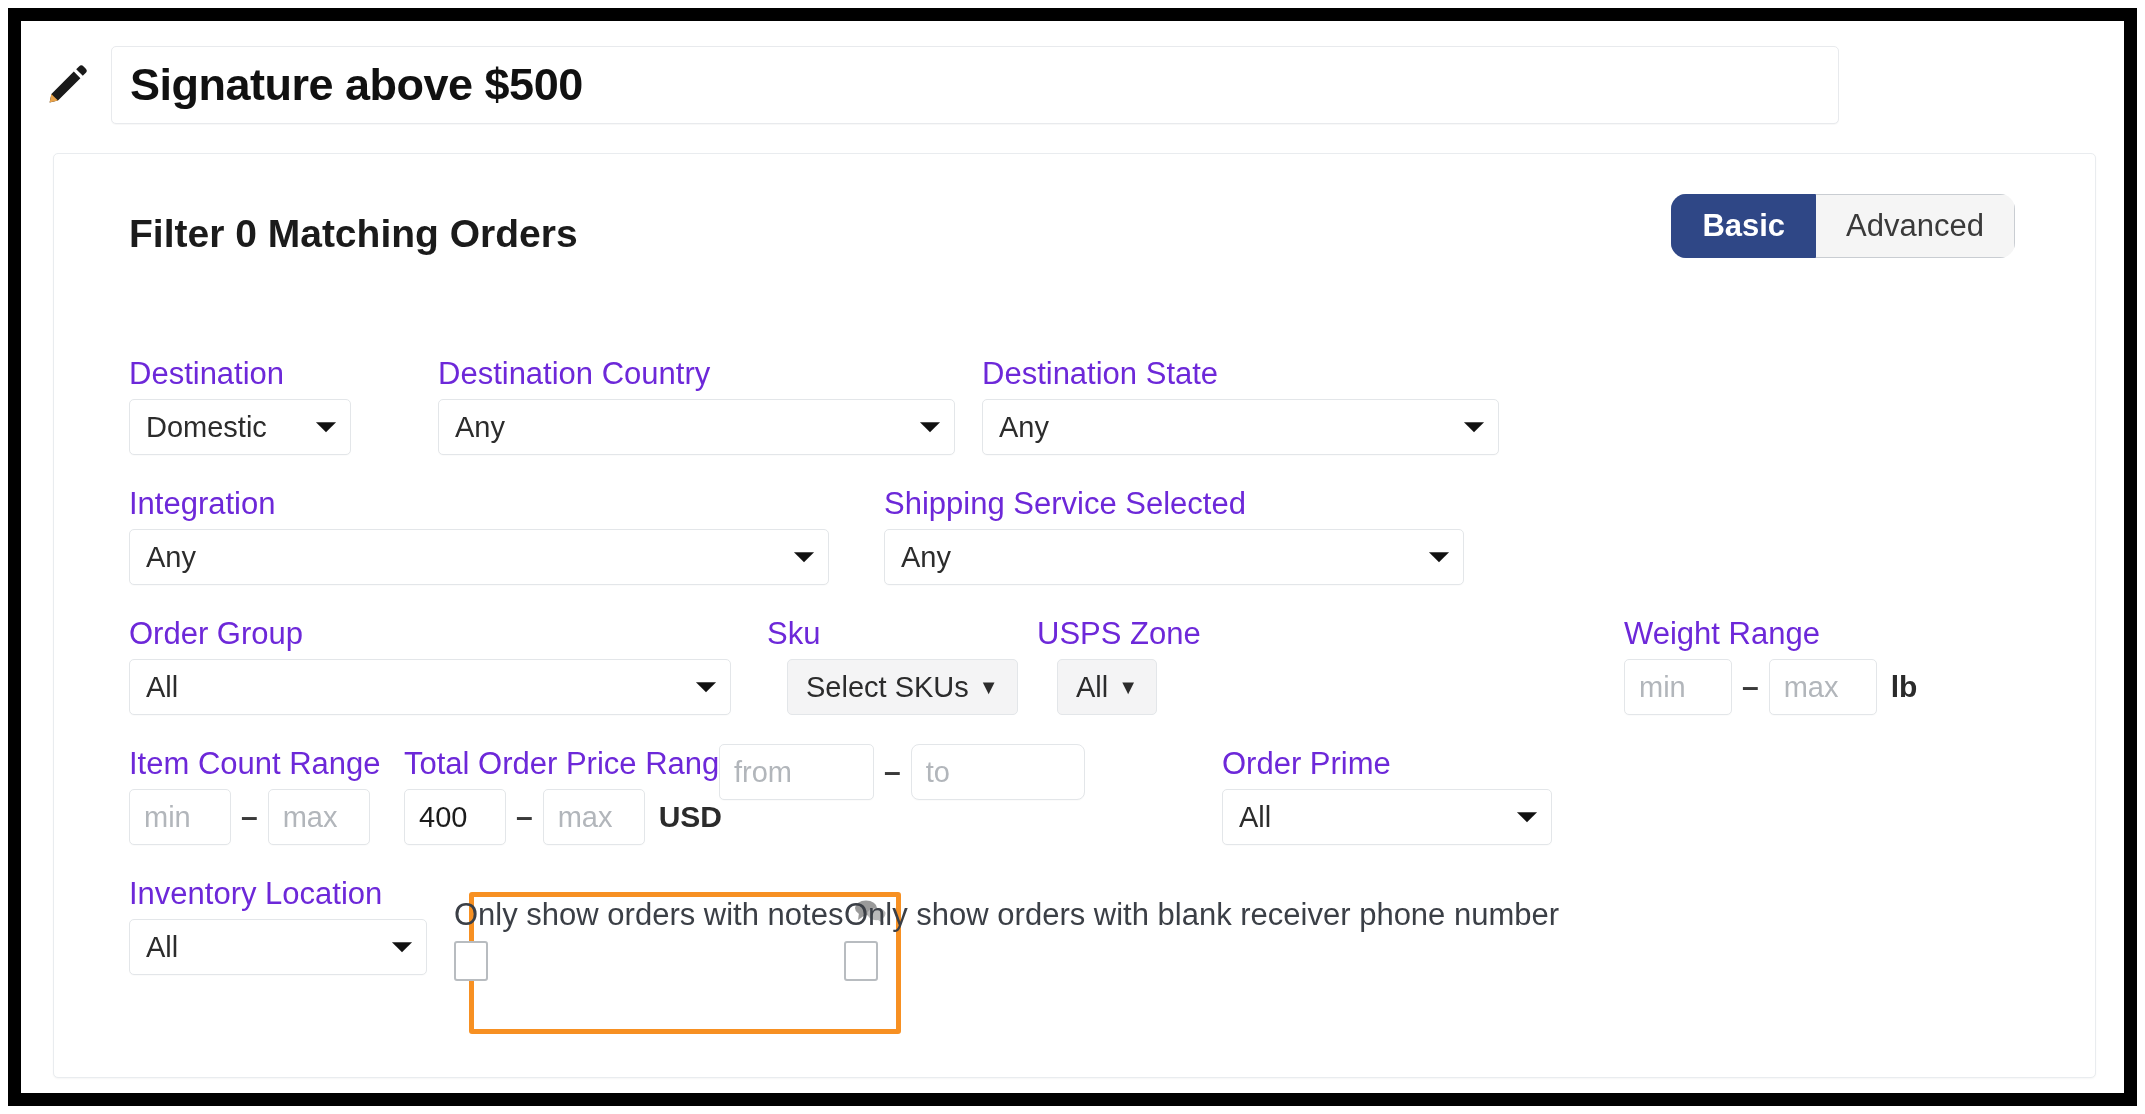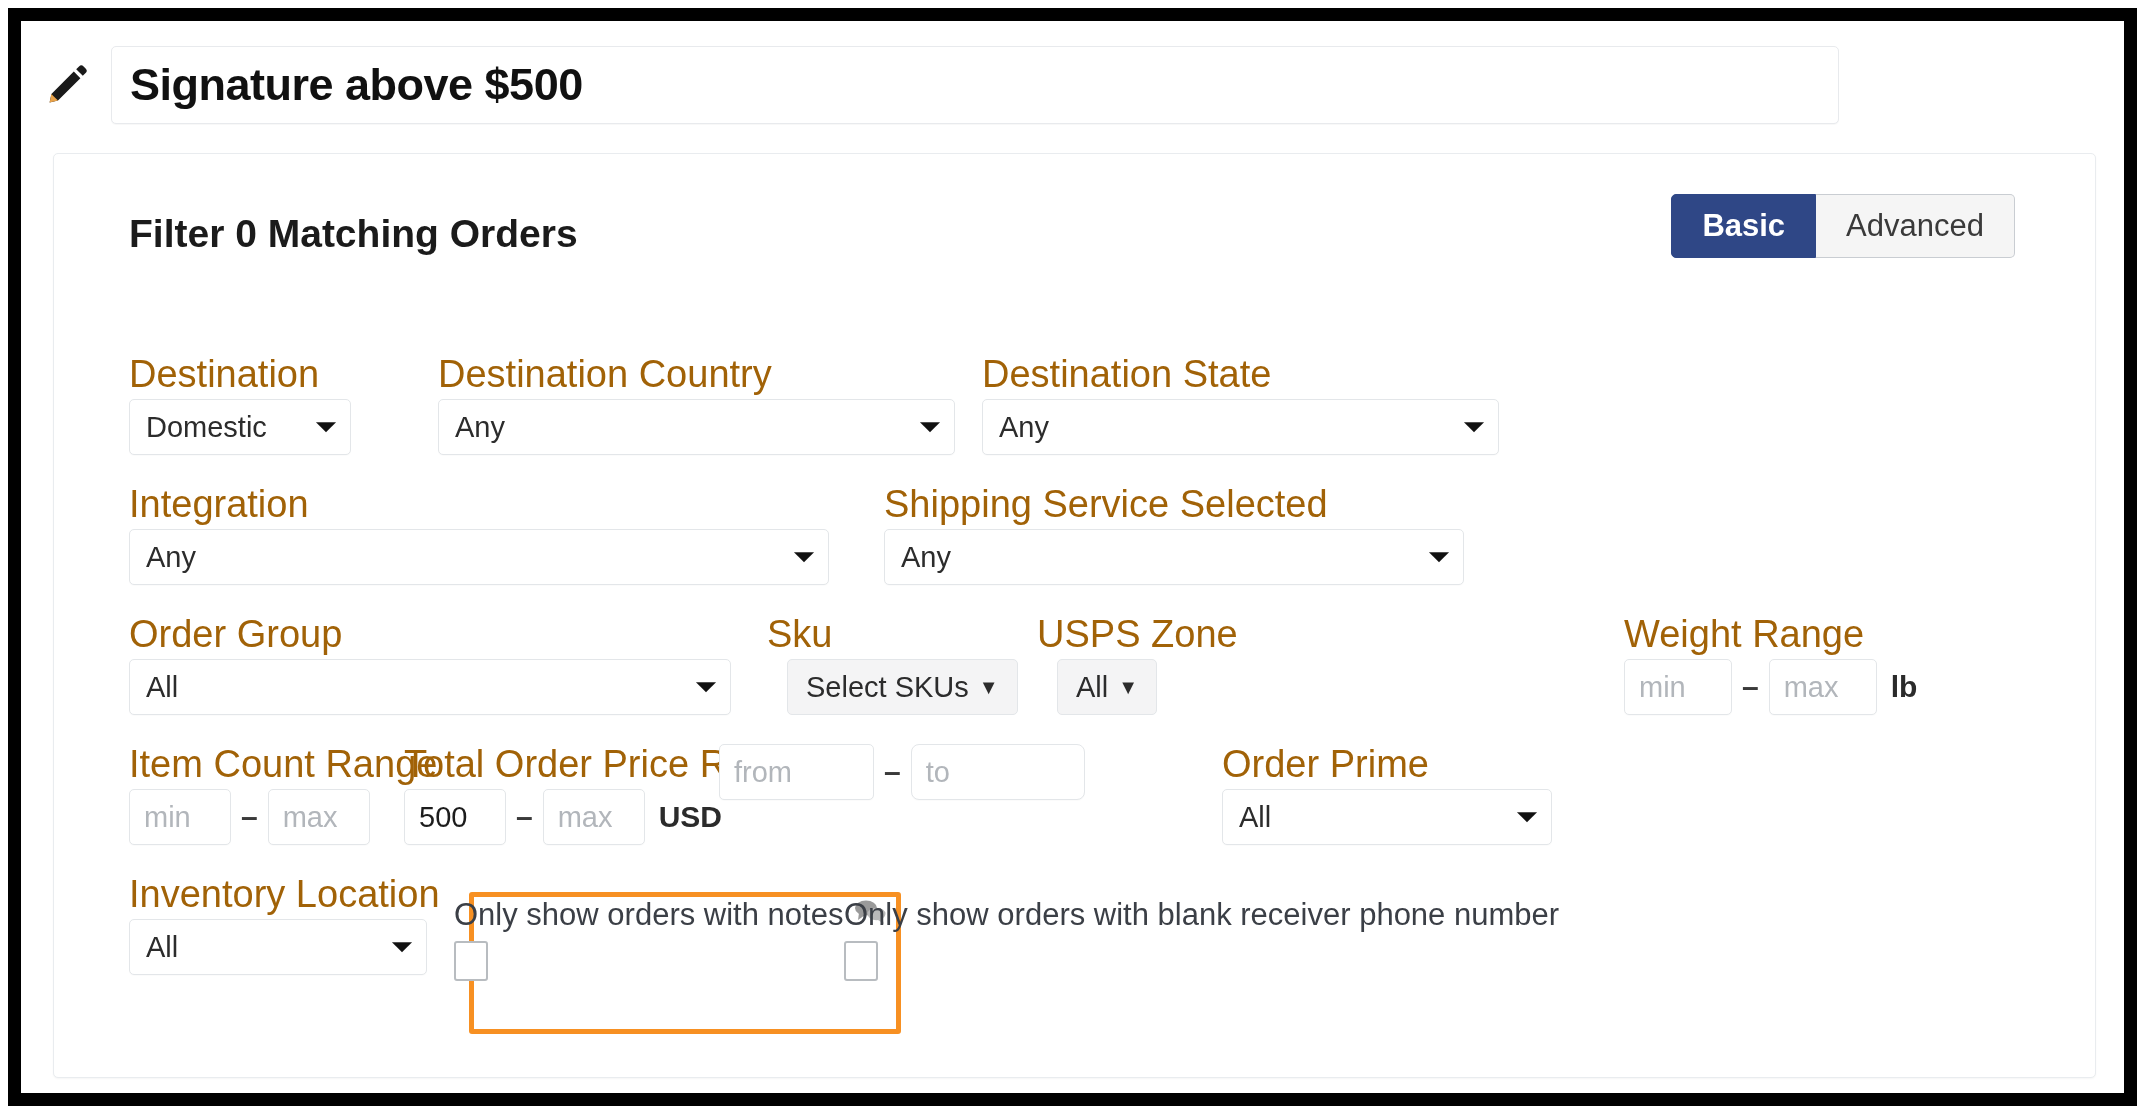--- a/index.html
+++ b/index.html
@@ -80,21 +80,21 @@
     font-size: 39px;
     font-weight: bold;
     color: #1b1b1b;
     white-space: nowrap;
   }
 
   .toggle-group {
     position: absolute;
     right: 80px; top: 40px;
     display: flex;
-    border-radius: 0;
+    border-radius: 15px;
     overflow: hidden;
   }
   .toggle-btn {
     height: 64px;
     padding: 0 30px;
     display: flex; align-items: center; justify-content: center;
     font-size: 31px;
     cursor: pointer;
     border: 1px solid #c9cdd2;
   }
@@ -110,22 +110,22 @@
     background: #f5f5f5;
     color: #3a3a3a;
     border-left: none;
     border-top-right-radius: 5px;
     border-bottom-right-radius: 5px;
   }
 
   
   .field { position: absolute; }
   .f-label {
-    font-size: 38px;
-    color: #a16207;
+    font-size: 31px;
+    color: #6d28d9;
     white-space: nowrap;
     line-height: 40px;
     margin-bottom: 5px;
   }
   .sel {
     height: 56px;
     background: #ffffff;
     border: 1px solid #e3e6e9;
     border-radius: 5px;
     display: flex;
@@ -321,21 +321,21 @@
         <div class="range-row">
           <div class="txt ph" style="width:102px;">min</div>
           <span class="dash">–</span>
           <div class="txt ph" style="width:102px;">max</div>
         </div>
       </div>
 
       <div class="field" style="left:350px; top:590px;">
         <div class="f-label">Total Order Price Range</div>
         <div class="range-row">
-          <div class="txt val" style="width:102px;">500</div>
+          <div class="txt val" style="width:102px;">400</div>
           <span class="dash">–</span>
           <div class="txt ph" style="width:102px;">max</div>
           <span class="unit">USD</span>
         </div>
       </div>
 
       <div class="field" style="left:665px; top:590px;">
         <div class="range-row">
           <div class="txt ph" style="width:155px;">from</div>
           <span class="dash">–</span>

